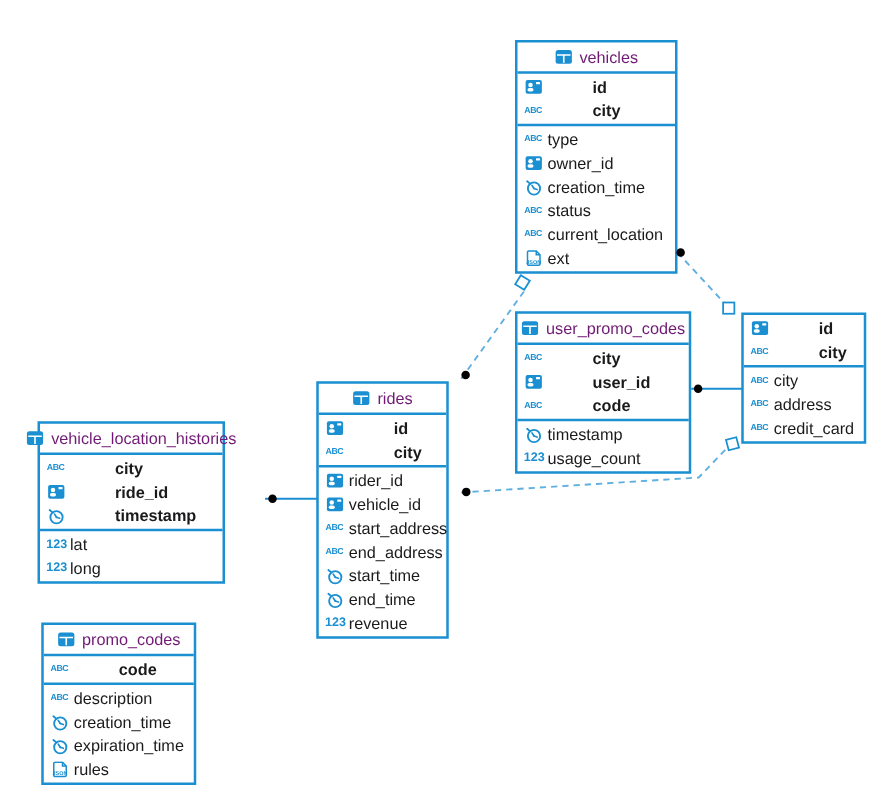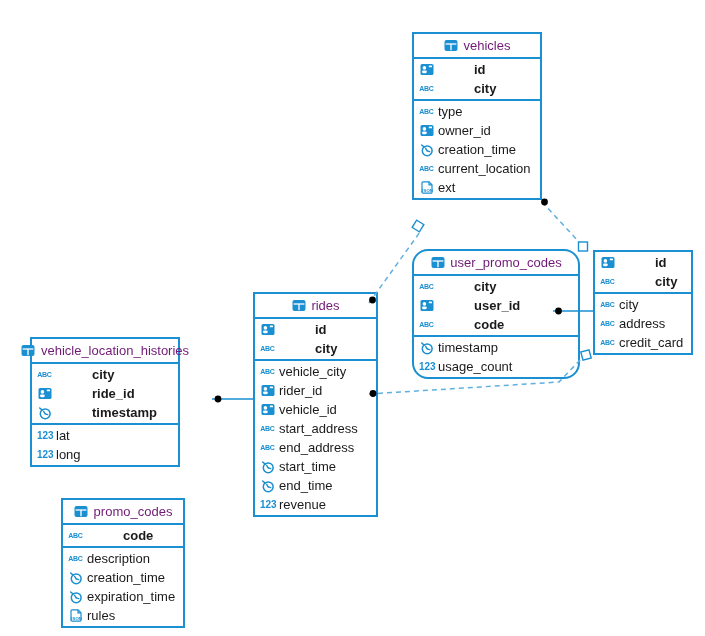--- a/index.html
+++ b/index.html
@@ -122,34 +122,38 @@
       <div class="row">
         <span class="ic">
             <svg width="14" height="14">
               <use href="#i-clock"></use>
             </svg>
           </span>
         <span>creation_time</span>
       </div>
       <div class="row">
         <span class="ic-txt">ABC</span>
+        <span>status</span>
+      </div>
+      <div class="row">
+        <span class="ic-txt">ABC</span>
         <span>current_location</span>
       </div>
       <div class="row">
         <span class="ic">
             <svg width="14" height="14">
               <use href="#i-json"></use>
             </svg>
           </span>
         <span>ext</span>
       </div>
     </div>
   </div>
 
-  <div class="tbl" style="left:412px;top:249px;width:168px;border-radius:16px;">
+  <div class="tbl" style="left:412px;top:249px;width:141px;">
     <div class="t-header">
       <span class="ic">
           <svg width="14" height="13">
             <use href="#i-table"></use>
           </svg>
         </span>
       <span>user_promo_codes</span>
     </div>
     <div class="sec pk">
       <div class="row key">
@@ -209,21 +213,21 @@
         <span class="ic-txt">ABC</span>
         <span>address</span>
       </div>
       <div class="row">
         <span class="ic-txt">ABC</span>
         <span>credit_card</span>
       </div>
     </div>
   </div>
 
-  <div class="tbl" style="left:253px;top:292px;width:125px;">
+  <div class="tbl" style="left:253px;top:305px;width:106px;">
     <div class="t-header">
       <span class="ic">
           <svg width="14" height="13">
             <use href="#i-table"></use>
           </svg>
         </span>
       <span>rides</span>
     </div>
     <div class="sec pk">
       <div class="row key">
@@ -233,24 +237,20 @@
             </svg>
           </span>
         <span>id</span>
       </div>
       <div class="row key">
         <span class="ic-txt">ABC</span>
         <span>city</span>
       </div>
     </div>
     <div class="sec">
-      <div class="row">
-        <span class="ic-txt">ABC</span>
-        <span>vehicle_city</span>
-      </div>
       <div class="row">
         <span class="ic">
             <svg width="14" height="13">
               <use href="#i-uuid"></use>
             </svg>
           </span>
         <span>rider_id</span>
       </div>
       <div class="row">
         <span class="ic">
@@ -327,21 +327,21 @@
         <span class="ic-txt ic-num">123</span>
         <span>lat</span>
       </div>
       <div class="row">
         <span class="ic-txt ic-num">123</span>
         <span>long</span>
       </div>
     </div>
   </div>
 
-  <div class="tbl" style="left:33px;top:498px;width:124px;margin-left:28px;">
+  <div class="tbl" style="left:33px;top:498px;width:124px;">
     <div class="t-header">
       <span class="ic">
           <svg width="14" height="13">
             <use href="#i-table"></use>
           </svg>
         </span>
       <span>promo_codes</span>
     </div>
     <div class="sec pk">
       <div class="row key">

